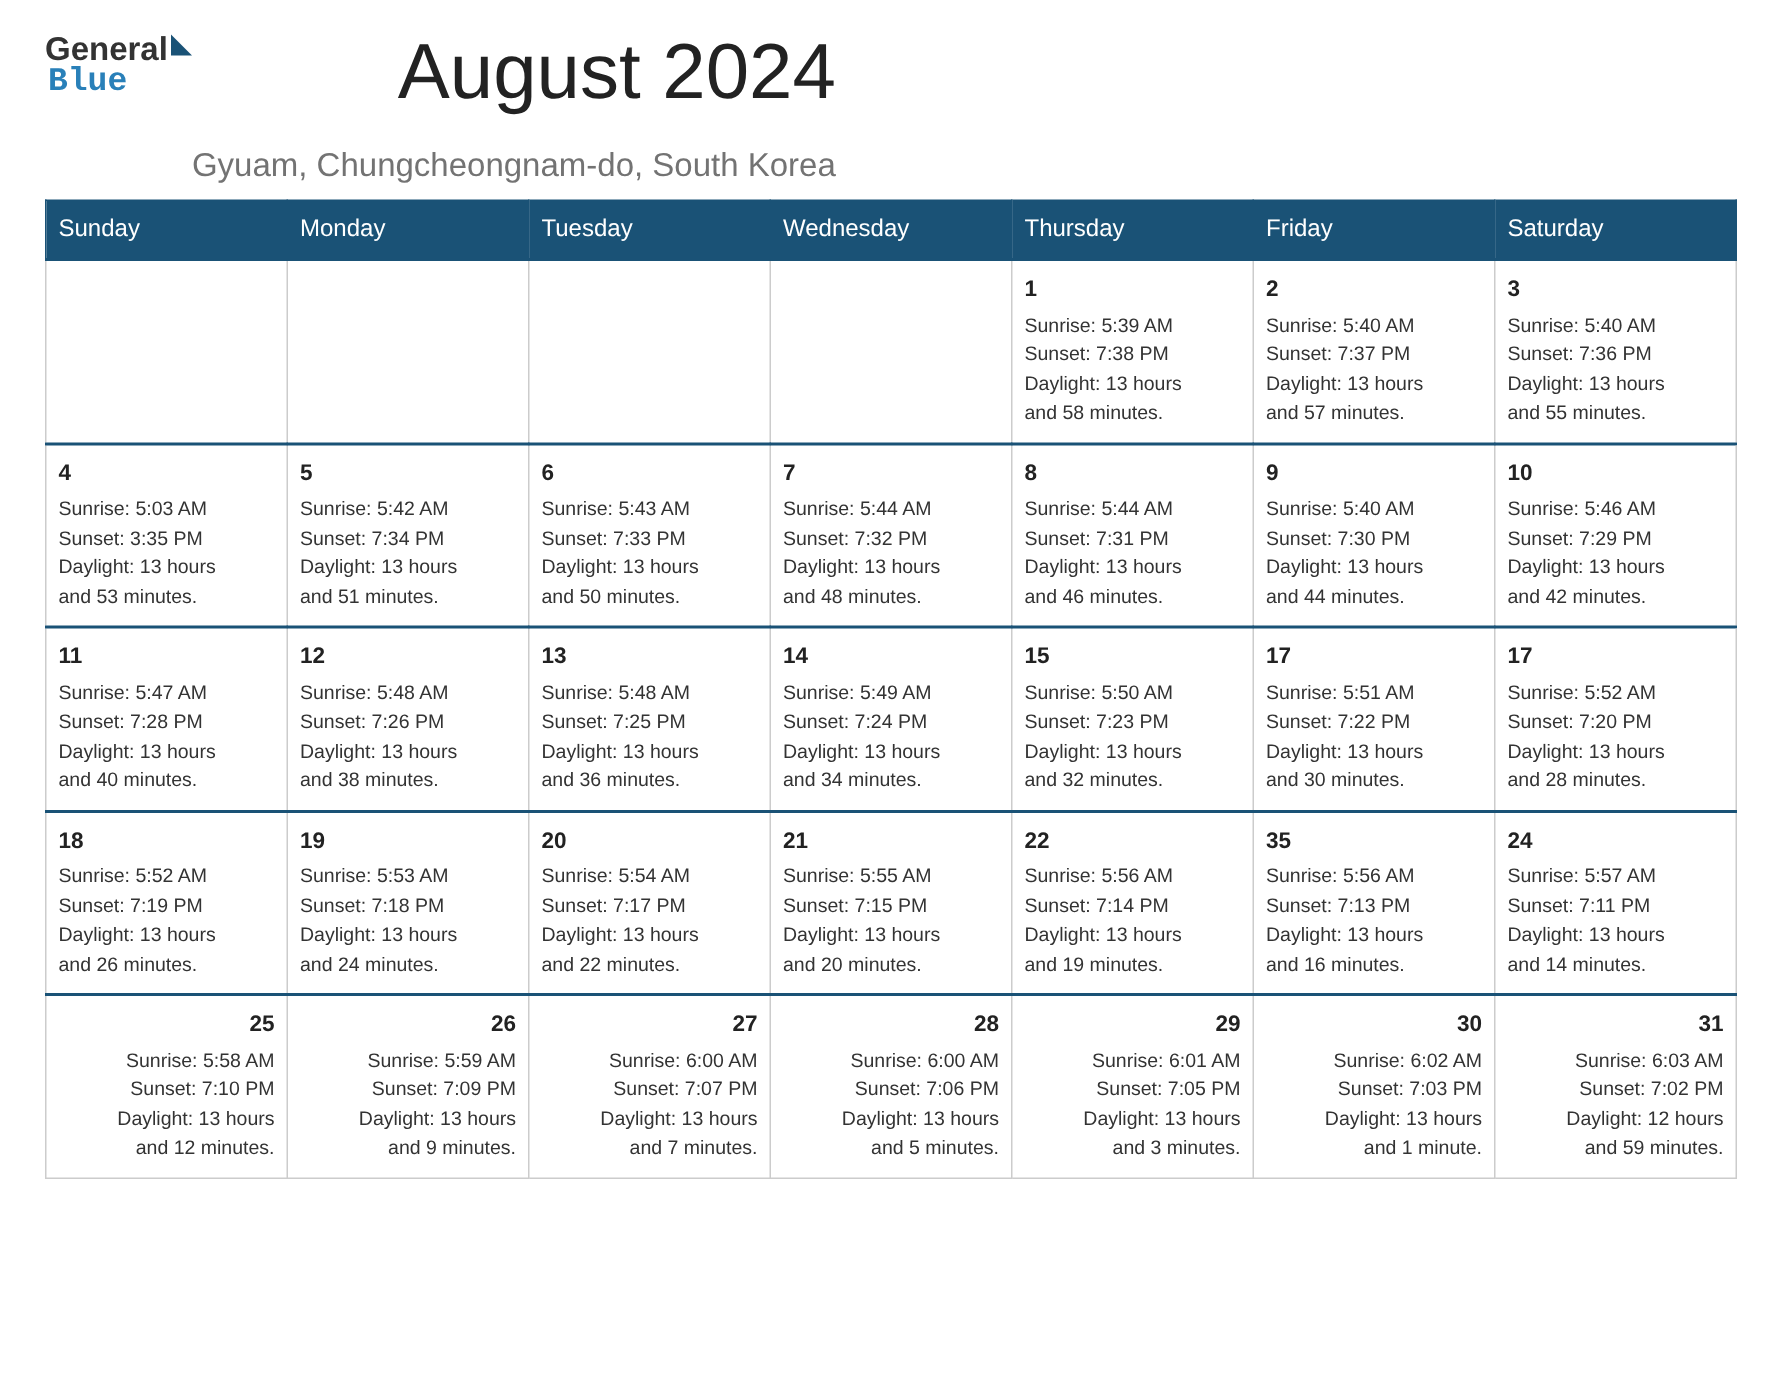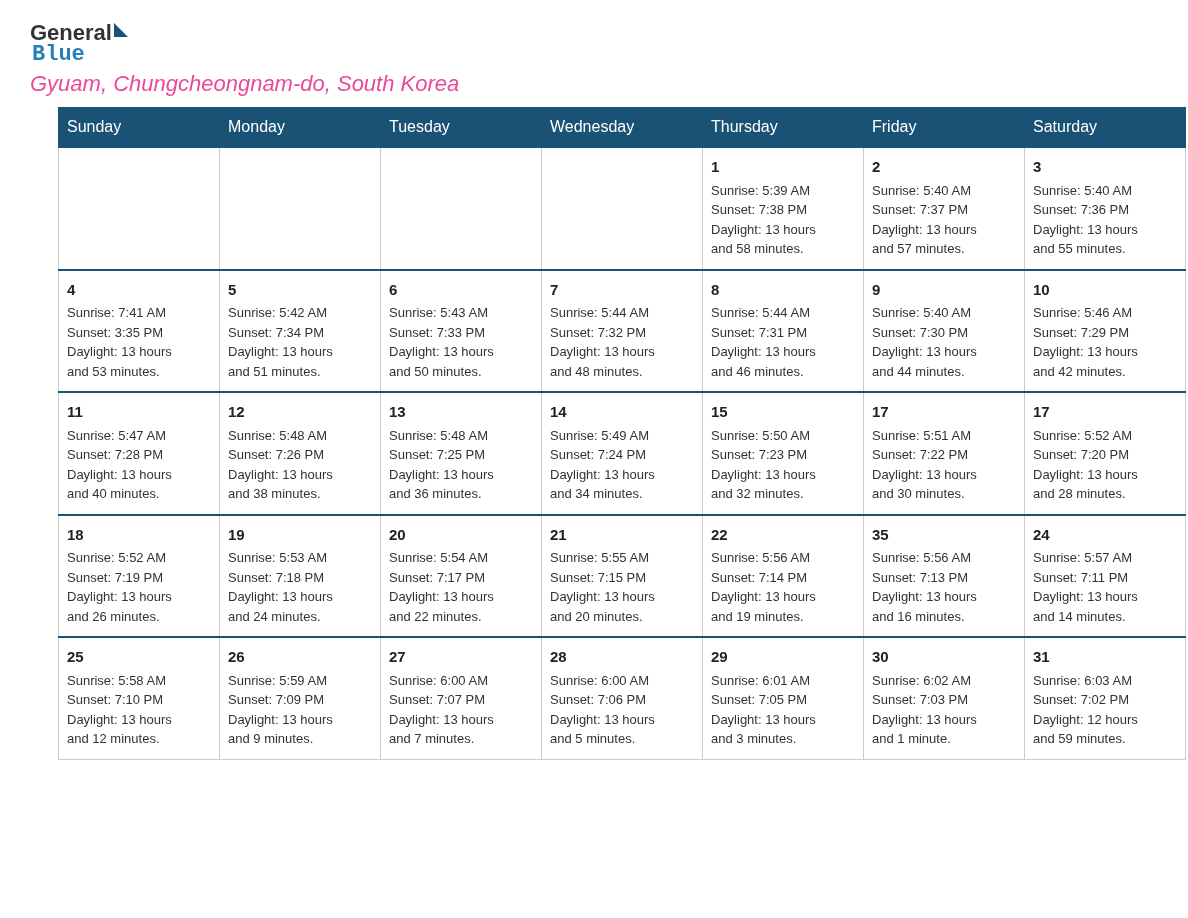--- a/index.html
+++ b/index.html
@@ -5,24 +5,23 @@
     * { box-sizing: border-box; margin: 0; padding: 0; }
     body {
       font-family: Arial, Helvetica, sans-serif;
       background: #fff;
       padding: 20px 30px;
       width: 1188px;
       min-height: 918px;
     }
     .header-area {
       display: flex;
-      justify-content: center;
+      justify-content: flex-start;
       align-items: flex-start;
       margin-bottom: 10px;
-      flex-direction: column;
     }
     .logo-text-general {
       font-size: 22px;
       font-weight: bold;
       color: #333;
     }
     .logo-triangle {
       width: 0;
       height: 0;
       border-left: 14px solid #1a5276;
@@ -37,29 +36,27 @@
       text-align: right;
     }
     .month-title {
       font-size: 52px;
       font-weight: normal;
       color: #222;
       line-height: 1.1;
     }
     .location-title {
       font-size: 22px;
-      color: #ec4899;
-      margin-top: 4px;
-      font-style: italic;
+      color: #737373;
+      margin-top: 20px;
     }
     .calendar-table {
       width: 100%;
       border-collapse: collapse;
       border: 1px solid #aaa;
-      margin-left: 28px;
     }
     .calendar-table th {
       background-color: #1a5276;
       color: #fff;
       font-size: 16px;
       font-weight: normal;
       padding: 10px 8px;
       text-align: left;
       border: 1px solid #1a5276;
     }
@@ -71,20 +68,21 @@
       min-height: 100px;
       font-size: 13px;
       color: #333;
       line-height: 1.5;
     }
     .calendar-table tr {
       border-bottom: 2px solid #1a5276;
     }
     .calendar-table tbody tr:last-child {
       border-bottom: none;
+      text-align: right;
     }
     .day-number {
       font-size: 15px;
       font-weight: bold;
       color: #222;
       display: block;
       margin-bottom: 2px;
     }
     .empty-cell {
       background: #fff;
@@ -112,20 +110,21 @@
 
 <div class="header-area">
   <div class="logo-wrapper">
     <div class="logo-line1">
       <span class="logo-text-general">General</span>
       <span class="logo-triangle"></span>
     </div>
     <div class="logo-line2">Blue</div>
   </div>
   <div class="title-area">
+    <div class="month-title">August 2024</div>
     <div class="location-title">Gyuam, Chungcheongnam-do, South Korea</div>
   </div>
 </div>
 
 <table class="calendar-table">
   <thead>
     <tr>
     <th>Sunday</th>
         <th>Monday</th>
         <th>Tuesday</th>
@@ -159,21 +158,21 @@
           <span class="day-number">3</span>
           <div>Sunrise: 5:40 AM</div>
           <div>Sunset: 7:36 PM</div>
           <div>Daylight: 13 hours</div>
           <div>and 55 minutes.</div>
         </td>
       </tr>
       <tr>
         <td>
           <span class="day-number">4</span>
-          <div>Sunrise: 7:41 AM</div>
+          <div>Sunrise: 5:03 AM</div>
           <div>Sunset: 3:35 PM</div>
           <div>Daylight: 13 hours</div>
           <div>and 53 minutes.</div>
         </td>
         <td>
           <span class="day-number">5</span>
           <div>Sunrise: 5:42 AM</div>
           <div>Sunset: 7:34 PM</div>
           <div>Daylight: 13 hours</div>
           <div>and 51 minutes.</div>

